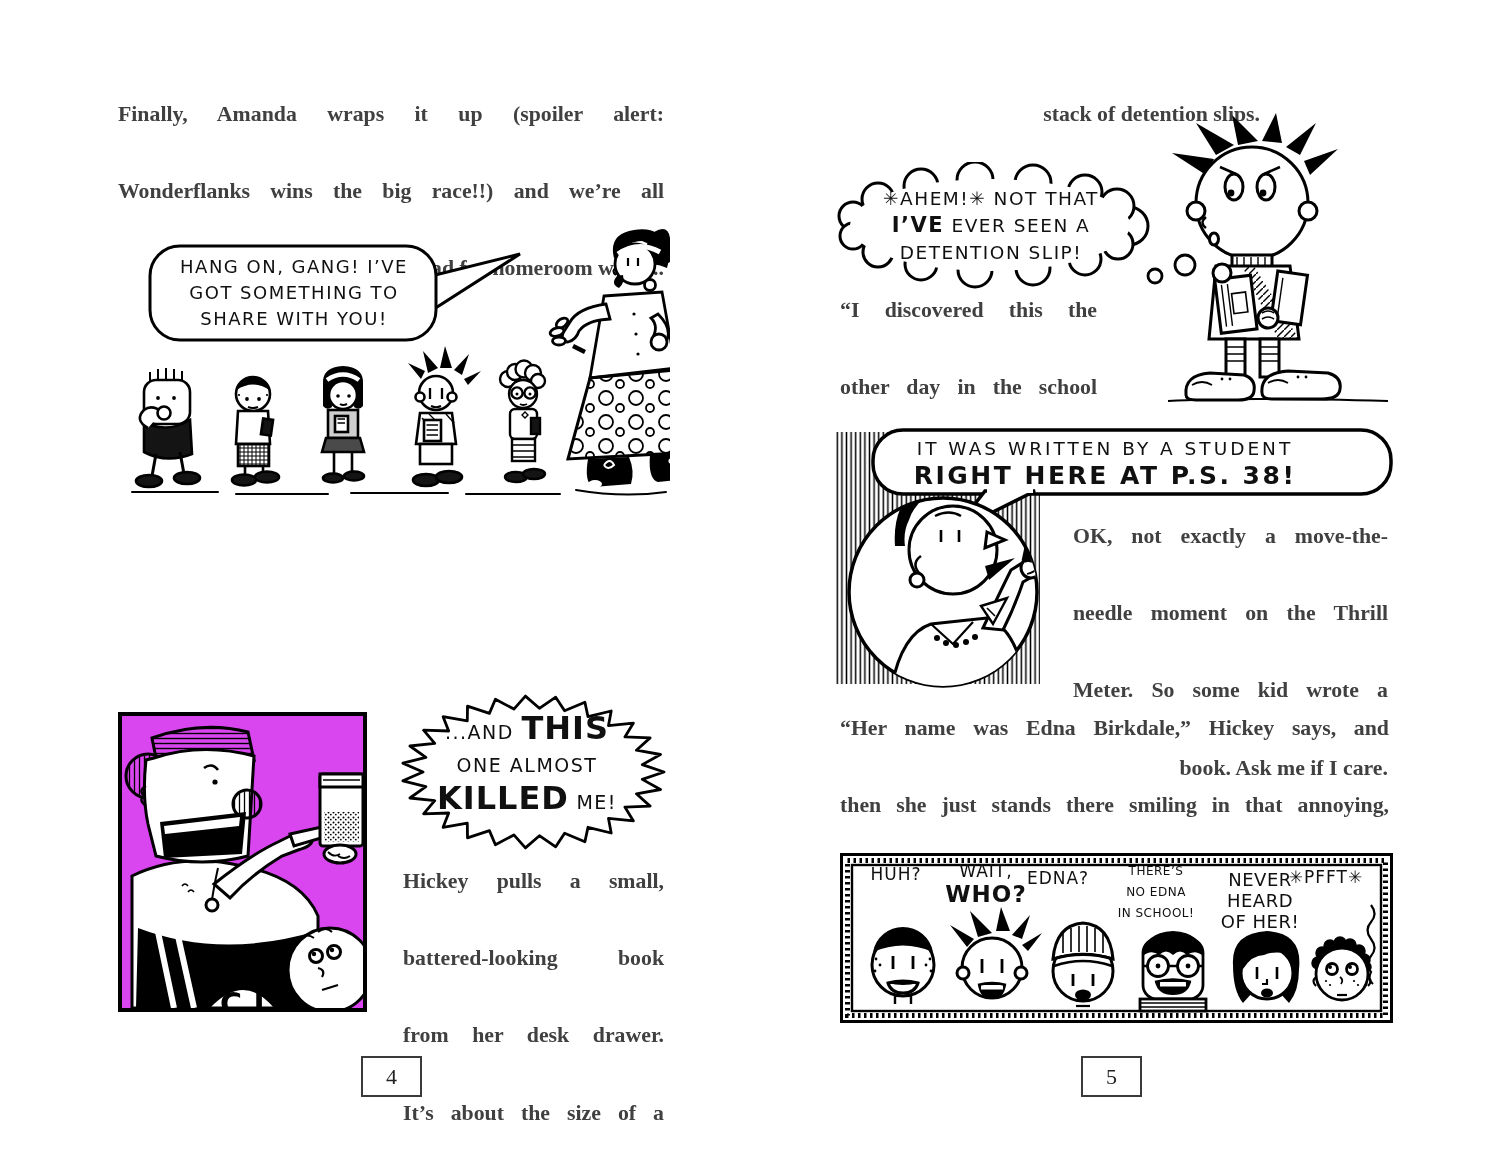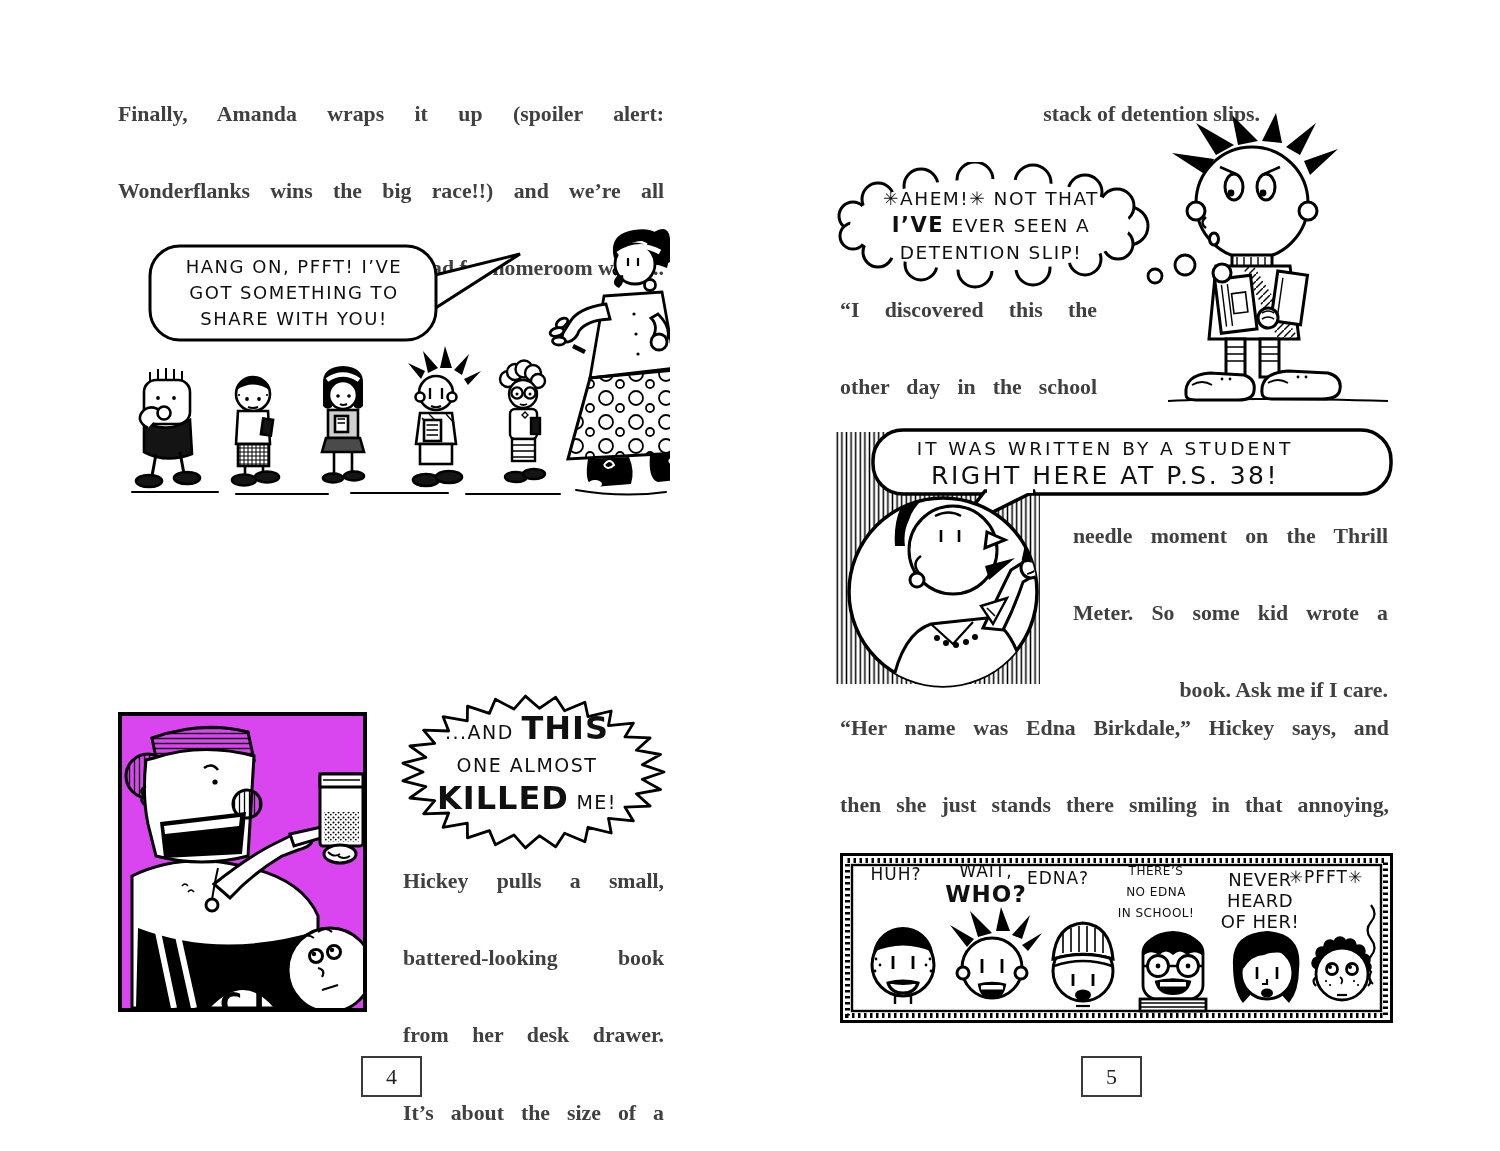--- a/index.html
+++ b/index.html
@@ -166,21 +166,21 @@
         <path d="M472 156 L558 146 L582 230 L450 237 z" fill="url(#pa-skirt)" stroke-width="3"></path>
         <path d="M470 237 Q466 260 475 265 L513 262 Q517 249 511 235 z" fill="#000" stroke="none"></path>
         <path d="M532 233 Q530 257 540 260 L578 256 Q580 242 573 229 z" fill="#000" stroke="none"></path>
         <path d="M486 243 q4 6 10 0 q-4 -8 -10 0" stroke="#fff" stroke-width="2" fill="none"></path>
         <path d="M551 239 q4 6 10 0 q-4 -8 -10 0" stroke="#fff" stroke-width="2" fill="none"></path>
         <ellipse cx="477" cy="262" rx="7" ry="4" fill="#fff" stroke="none"></ellipse>
         <ellipse cx="566" cy="257" rx="7" ry="4" fill="#fff" stroke="none"></ellipse>
       </g>
     </svg>
     <div class="btxt cf" style="left:40px;top:32px;width:272px;font-size:18px;line-height:26px;letter-spacing:1.5px">
-      <div>HANG ON, PFFT! I’VE</div>
+      <div>HANG ON, GANG! I’VE</div>
       <div>GOT SOMETHING TO</div>
       <div>SHARE WITH YOU!</div>
     </div>
   </div>
 
 
   <div class="fig" style="left:118px;top:712px;width:249px;height:300px;border:4px solid #000;box-sizing:border-box;background:#d946ef">
     <svg width="241" height="292" viewBox="0 0 241 292">
       <defs>
         <pattern id="pb-hlines" width="6" height="5" patternUnits="userSpaceOnUse">
@@ -414,25 +414,26 @@
         <g transform="rotate(12 216 100)">
           <rect x="194" y="60" width="46" height="78" fill="#000" stroke="none"></rect>
           <rect x="198" y="64" width="38" height="8" fill="#fff" stroke="none"></rect>
         </g>
         <polygon points="146,178 172,170 158,196" fill="#fff" stroke="#000" stroke-width="2.4"></polygon>
         <path d="M152 180 l8 8" stroke-width="1.6" fill="none"></path>
       </g>
     </svg>
     <div class="btxt cf" style="left:40px;top:9px;width:460px">
       <div style="font-size:18.5px;letter-spacing:3px;line-height:24px">IT WAS WRITTEN BY A STUDENT</div>
-      <div style="font-size:25px;font-weight:normal;letter-spacing:2.5px;line-height:29px">RIGHT HERE AT P.S. 38!</div>
+      <div style="font-size:25px;font-weight:bold;letter-spacing:2.5px;line-height:29px">RIGHT HERE AT P.S. 38!</div>
     </div>
   </div>
 
   <div class="para" style="left:1073px;top:517px;width:315px">
+    <div class="jl">OK, not exactly a move-the-</div>
     <div class="jl">needle moment on the Thrill</div>
     <div class="jl">Meter. So some kid wrote a</div>
     <div class="ll">book. Ask me if I care.</div>
   </div>
 
   <div class="para" style="left:840px;top:709px;width:549px">
     <div class="jl">“Her name was Edna Birkdale,” Hickey says, and</div>
     <div class="jl">then she just stands there smiling in that annoying,</div>
     <div class="ll">I’m-waiting-for-a-reaction way that teachers have.</div>
   </div>

